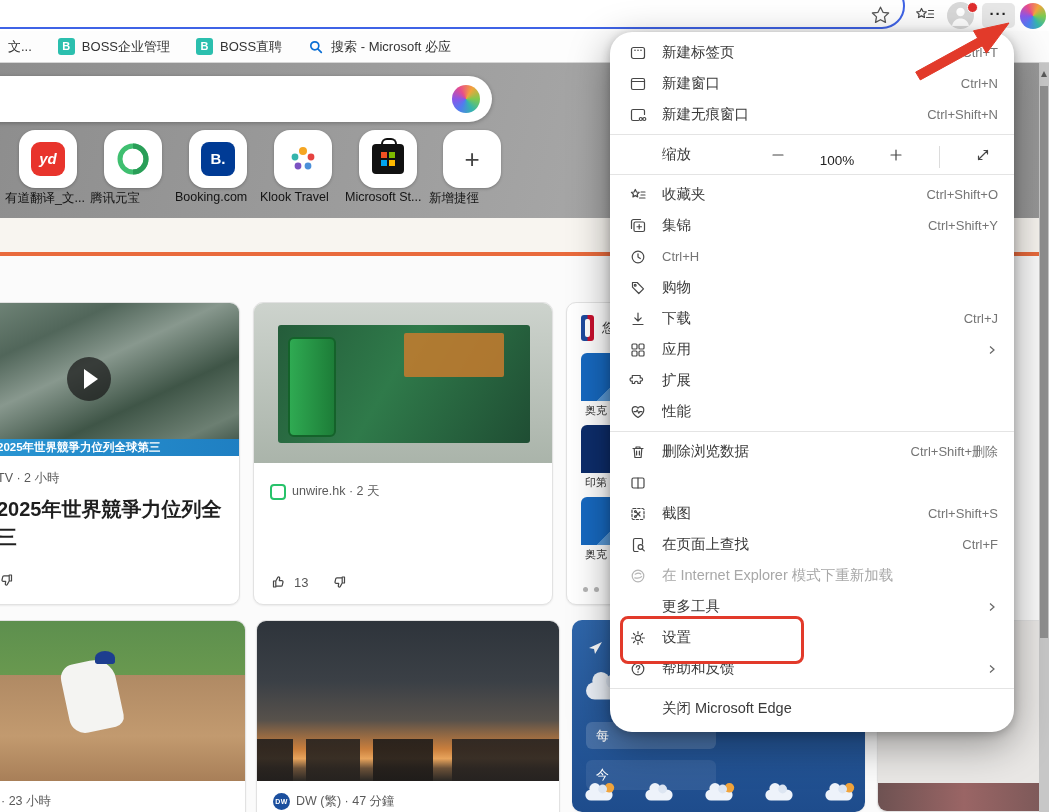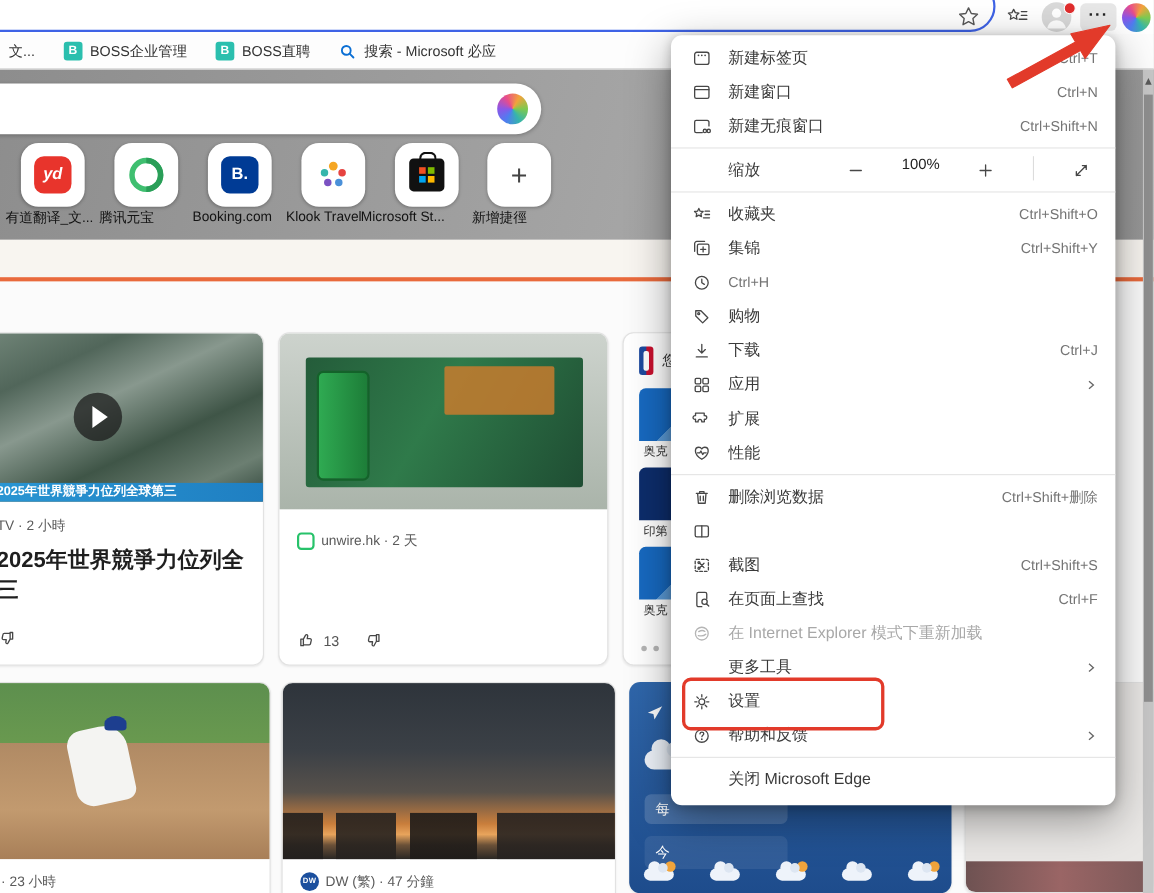--- a/index.html
+++ b/index.html
@@ -123,32 +123,32 @@
   #card-pink{left:877px;top:620px;width:172px;height:192px;background:#e9e7e5}
   #cp-img{left:0;top:162px;width:172px;height:30px;background:linear-gradient(90deg,#6e5252,#9a6565 50%,#7a5858)}
 
   
   #sb-track{left:1039px;top:63px;width:10px;height:749px;background:#c7c7c7;z-index:30}
   #sb-up{left:1041px;top:71px;width:0;height:0;border-left:3.5px solid transparent;border-right:3.5px solid transparent;
          border-bottom:6px solid #5a5a5a;z-index:31}
   #sb-thumb{left:1040px;top:86px;width:8px;height:552px;background:#8f8f8f;z-index:31}
 
   
-  #menu{left:610px;top:32px;width:404px;background:#fff;border-radius:10px;
+  #menu{left:610px;top:32px;width:404px;background:#fff;border-radius:22px;
         box-shadow:0 12px 40px rgba(0,0,0,.38),0 2px 10px rgba(0,0,0,.22);
         padding:5px 0 8px;z-index:50;font-size:14.5px;color:#3a3a3a}
   .mi{display:flex;align-items:center;height:31px;padding:0 16px 0 18px;position:relative;cursor:default}
   .mi-ic{width:20px;margin-right:14px;flex:none;display:flex;align-items:center;justify-content:center}
   .mi-label{flex:1;white-space:nowrap;overflow:hidden}
   .mi-sc{color:#757575;font-size:13px;white-space:nowrap}
   .mi-arrow{margin-left:8px;display:flex}
   .msep{height:1px;background:#e4e4e4;margin:4px 0}
   .disabled{color:#a8a8a8}
   .disabled .oline{stroke:#b5b5b5}
-  #zoomrow .zr-right{display:flex;align-items:flex-start;gap:20px}
+  #zoomrow .zr-right{display:flex;align-items:flex-end;gap:20px}
   .zbtn{width:30px;height:26px;display:flex;align-items:center;justify-content:center;border-radius:4px}
   #zoom-val{width:48px;text-align:center;font-size:13.5px;color:#222}
   .zdivider{width:1px;height:22px;background:#dcdcdc;margin:0 8px}
   #redbox{position:absolute;left:10px;top:-6px;width:178px;height:42px;border:3.5px solid #e23a2a;border-radius:8px;
           pointer-events:none;z-index:5}
 
   
   #arrow-overlay{left:0;top:0;width:1049px;height:812px;z-index:60;pointer-events:none}
 </style>
 </head>
@@ -196,21 +196,21 @@
         </span>
     </div>
   </div>
   <div class="abs sc-tile" style="left:443px">
     <span class="badge-plus">+</span>
   </div>
   <div class="abs sc-label" style="left:5px">有道翻译_文...</div>
   <div class="abs sc-label" style="left:90px">腾讯元宝</div>
   <div class="abs sc-label" style="left:175px">Booking.com</div>
   <div class="abs sc-label" style="left:260px">Klook Travel</div>
-  <div class="abs sc-label" style="left:328px">Microsoft St...</div>
+  <div class="abs sc-label" style="left:345px">Microsoft St...</div>
   <div class="abs sc-label" style="left:429px">新增捷徑</div>
 
   <div class="card" id="card-video">
     <div class="abs" id="cv-img"></div>
     <div class="abs" id="cv-play"></div>
     <div class="abs" id="cv-caption">2025年世界競爭力位列全球第三</div>
     <div class="abs" id="cv-body">
       <div class="src">TV · 2 小時</div>
       <div class="ttl" id="cv-title">2025年世界競爭力位列全三</div>
     </div>

